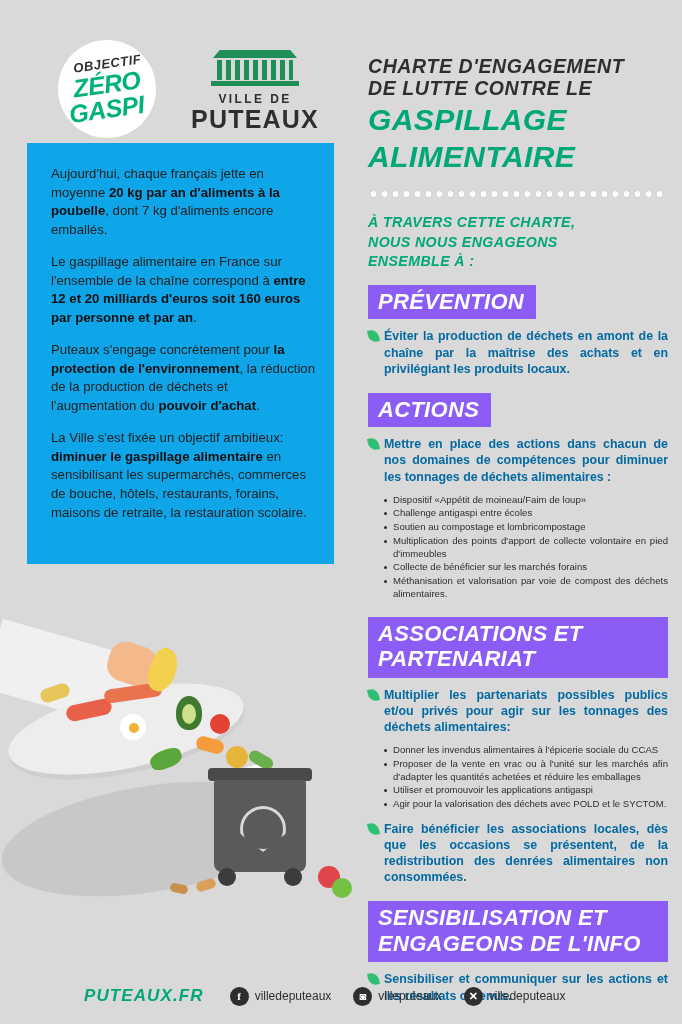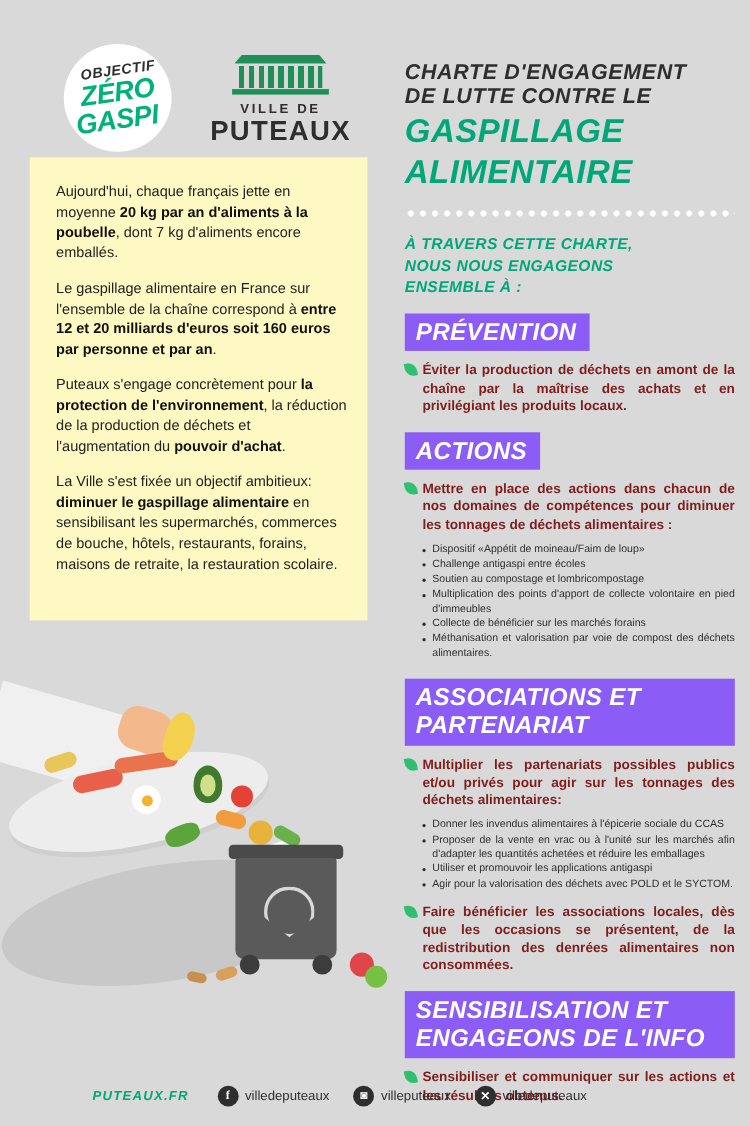--- a/index.html
+++ b/index.html
@@ -88,21 +88,21 @@
   }
   .logo-ville .lv2 {
     font-size: 25px; font-weight: bold; color: #2e2e2e;
     letter-spacing: 1.2px; line-height: 1.05;
   }
 
   .white-card {
     position: absolute;
     left: 27px; top: 143px;
     width: 307px;
-    background: #fef9c3;
+    background: #0ea5e9;
     padding: 22px 18px 26px 24px;
   }
   .white-card p {
     font-size: 13.2px;
     line-height: 1.42;
     color: #222222;
     margin-bottom: 13px;
   }
   .white-card p:last-child { margin-bottom: 16px; }
   .white-card b { font-weight: bold; color: #111; }
@@ -242,21 +242,21 @@
     flex: 0 0 auto;
     width: 11px; height: 12px;
     margin-right: 5px; margin-top: 2px;
     background: #2fbf71;
     border-radius: 0 70% 0 70%;
     transform: rotate(-10deg);
   }
   .bullet .btxt {
     font-size: 12.4px;
     font-weight: bold;
-    color: #7f1d1d;
+    color: #0369a1;
     line-height: 1.3;
     text-align: justify;
   }
   .sublist {
     margin: 0 0 10px 16px;
   }
   .sublist li {
     list-style: none;
     position: relative;
     padding-left: 9px;
@@ -278,21 +278,21 @@
   
   .footer {
     position: absolute;
     left: 0; bottom: 0;
     width: 682px; height: 56px;
     display: flex;
     align-items: center;
   }
   .footer-site {
     margin-left: 84px;
-    font-size: 12px;
+    font-size: 17px;
     font-weight: bold;
     font-style: italic;
     color: #00a878;
     letter-spacing: 1.1px;
   }
   .social {
     display: flex;
     align-items: center;
     margin-left: 26px;
     gap: 22px;

